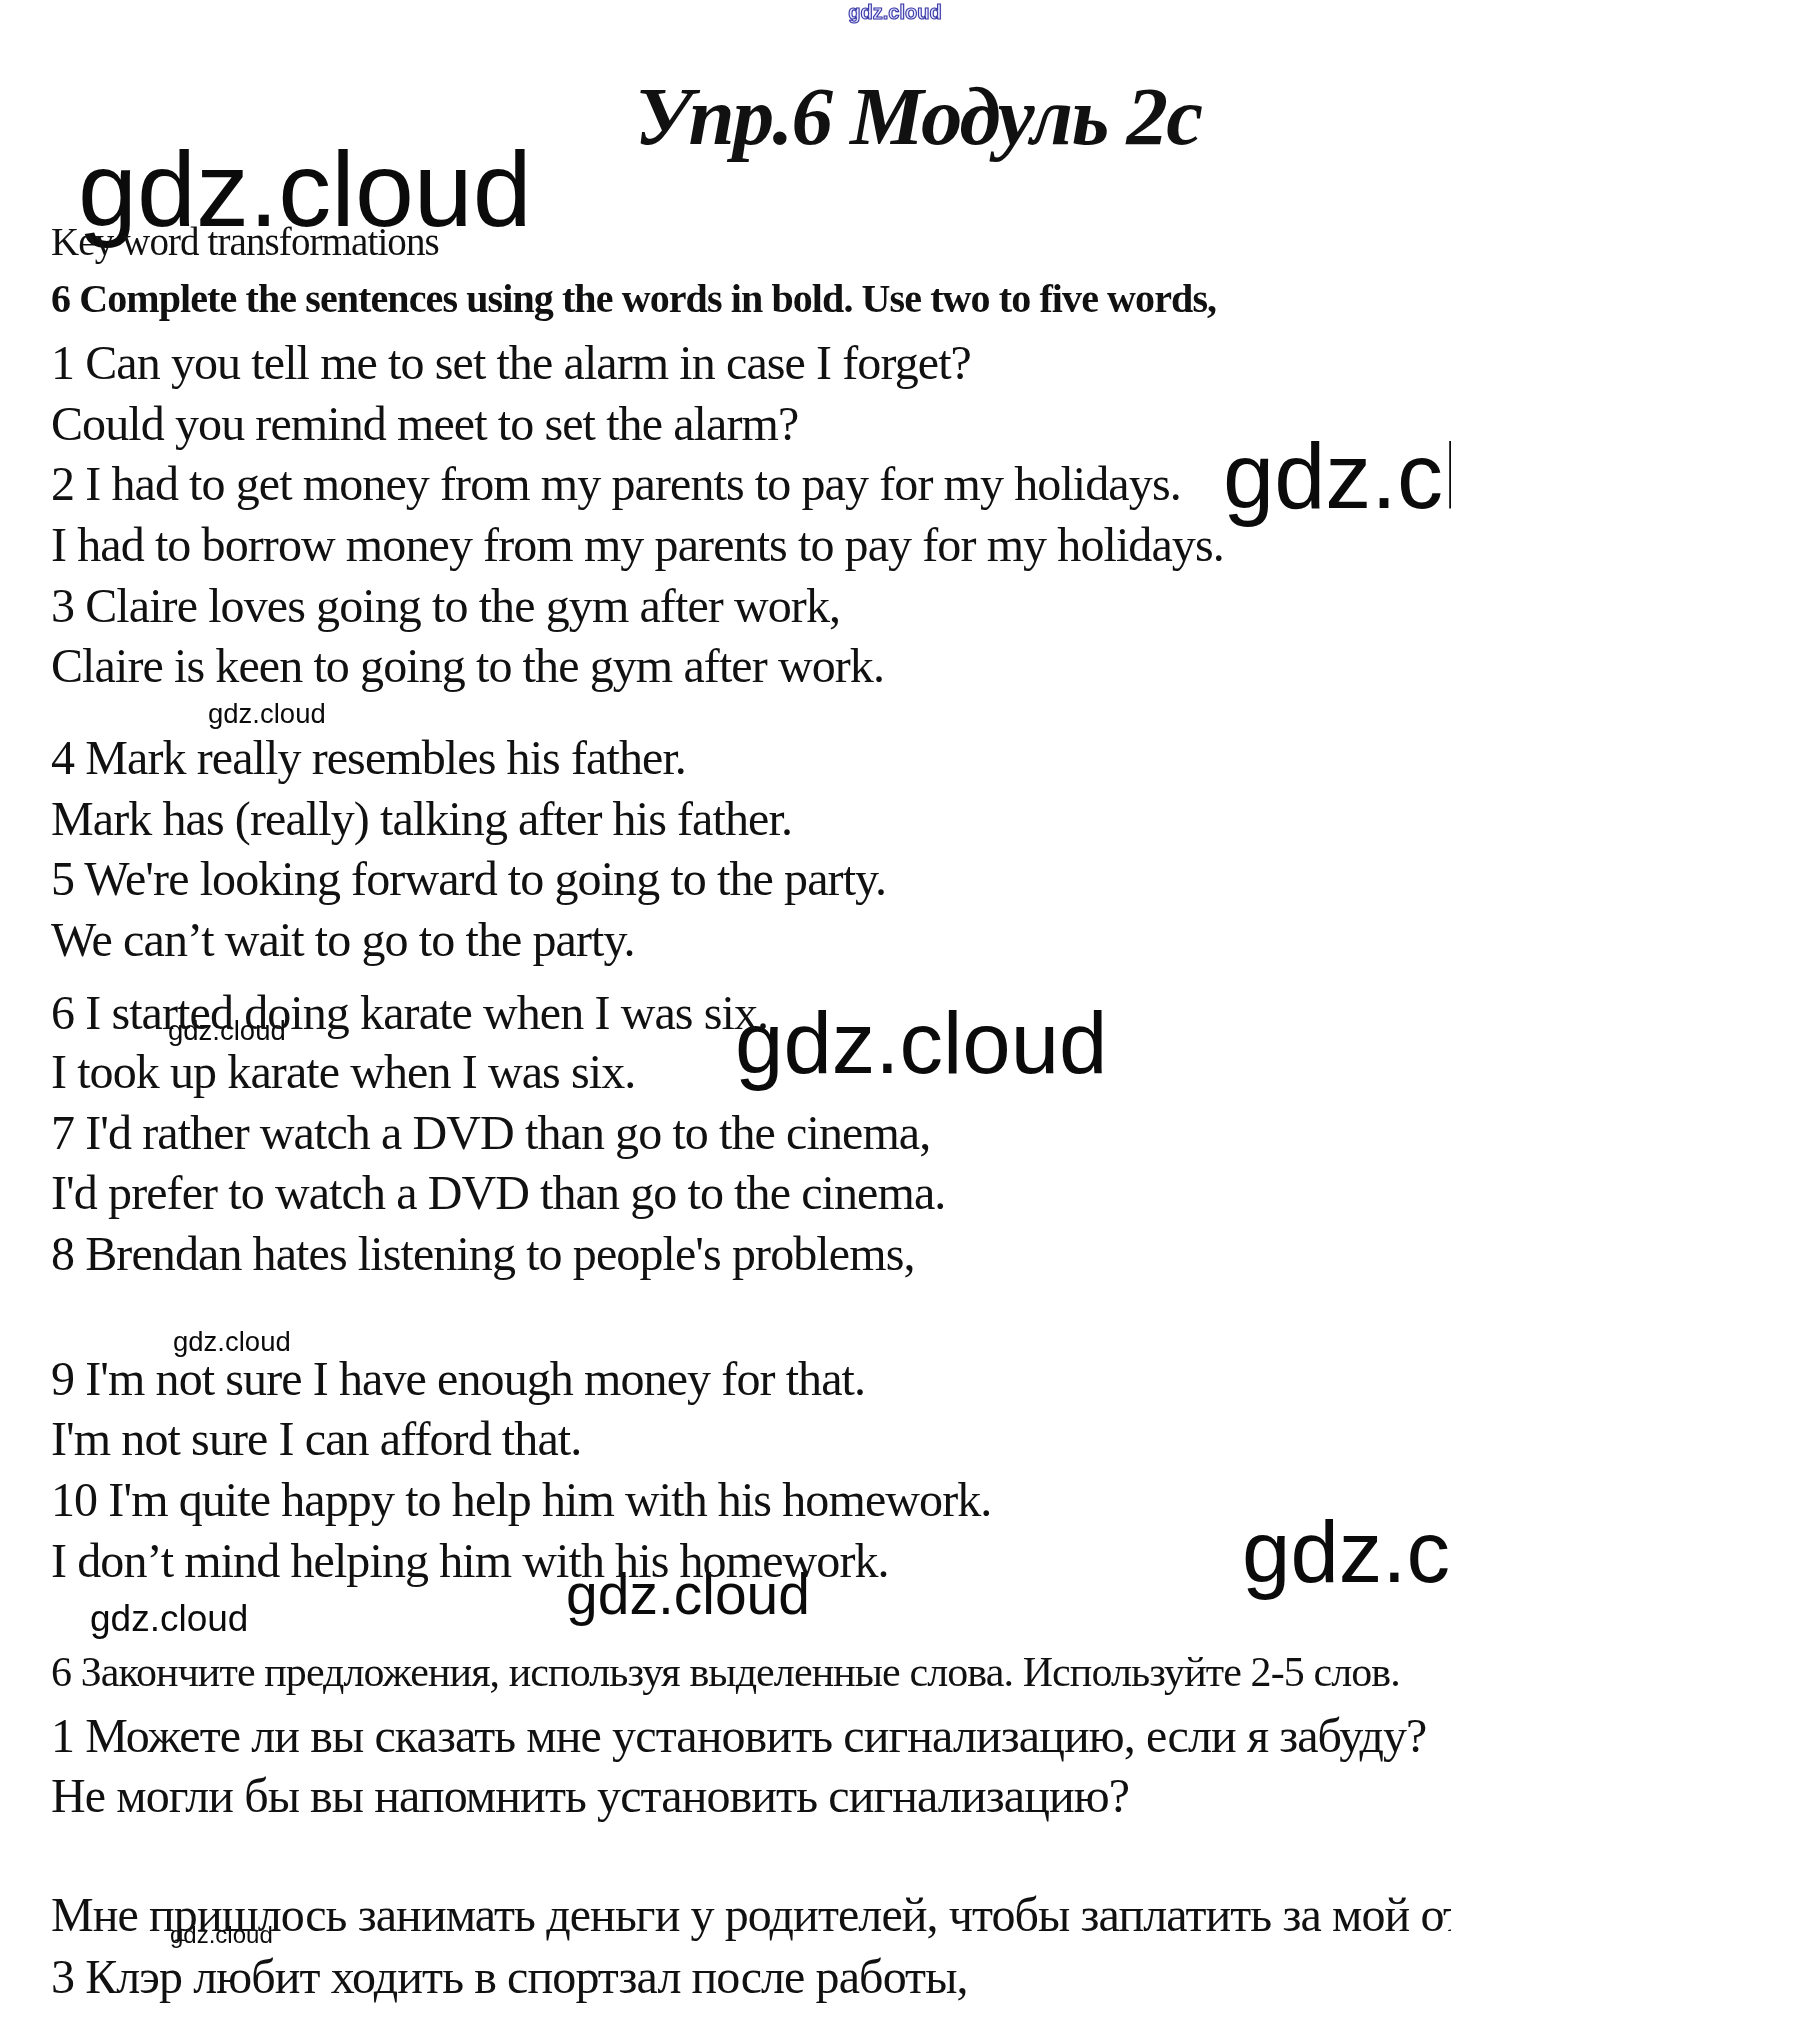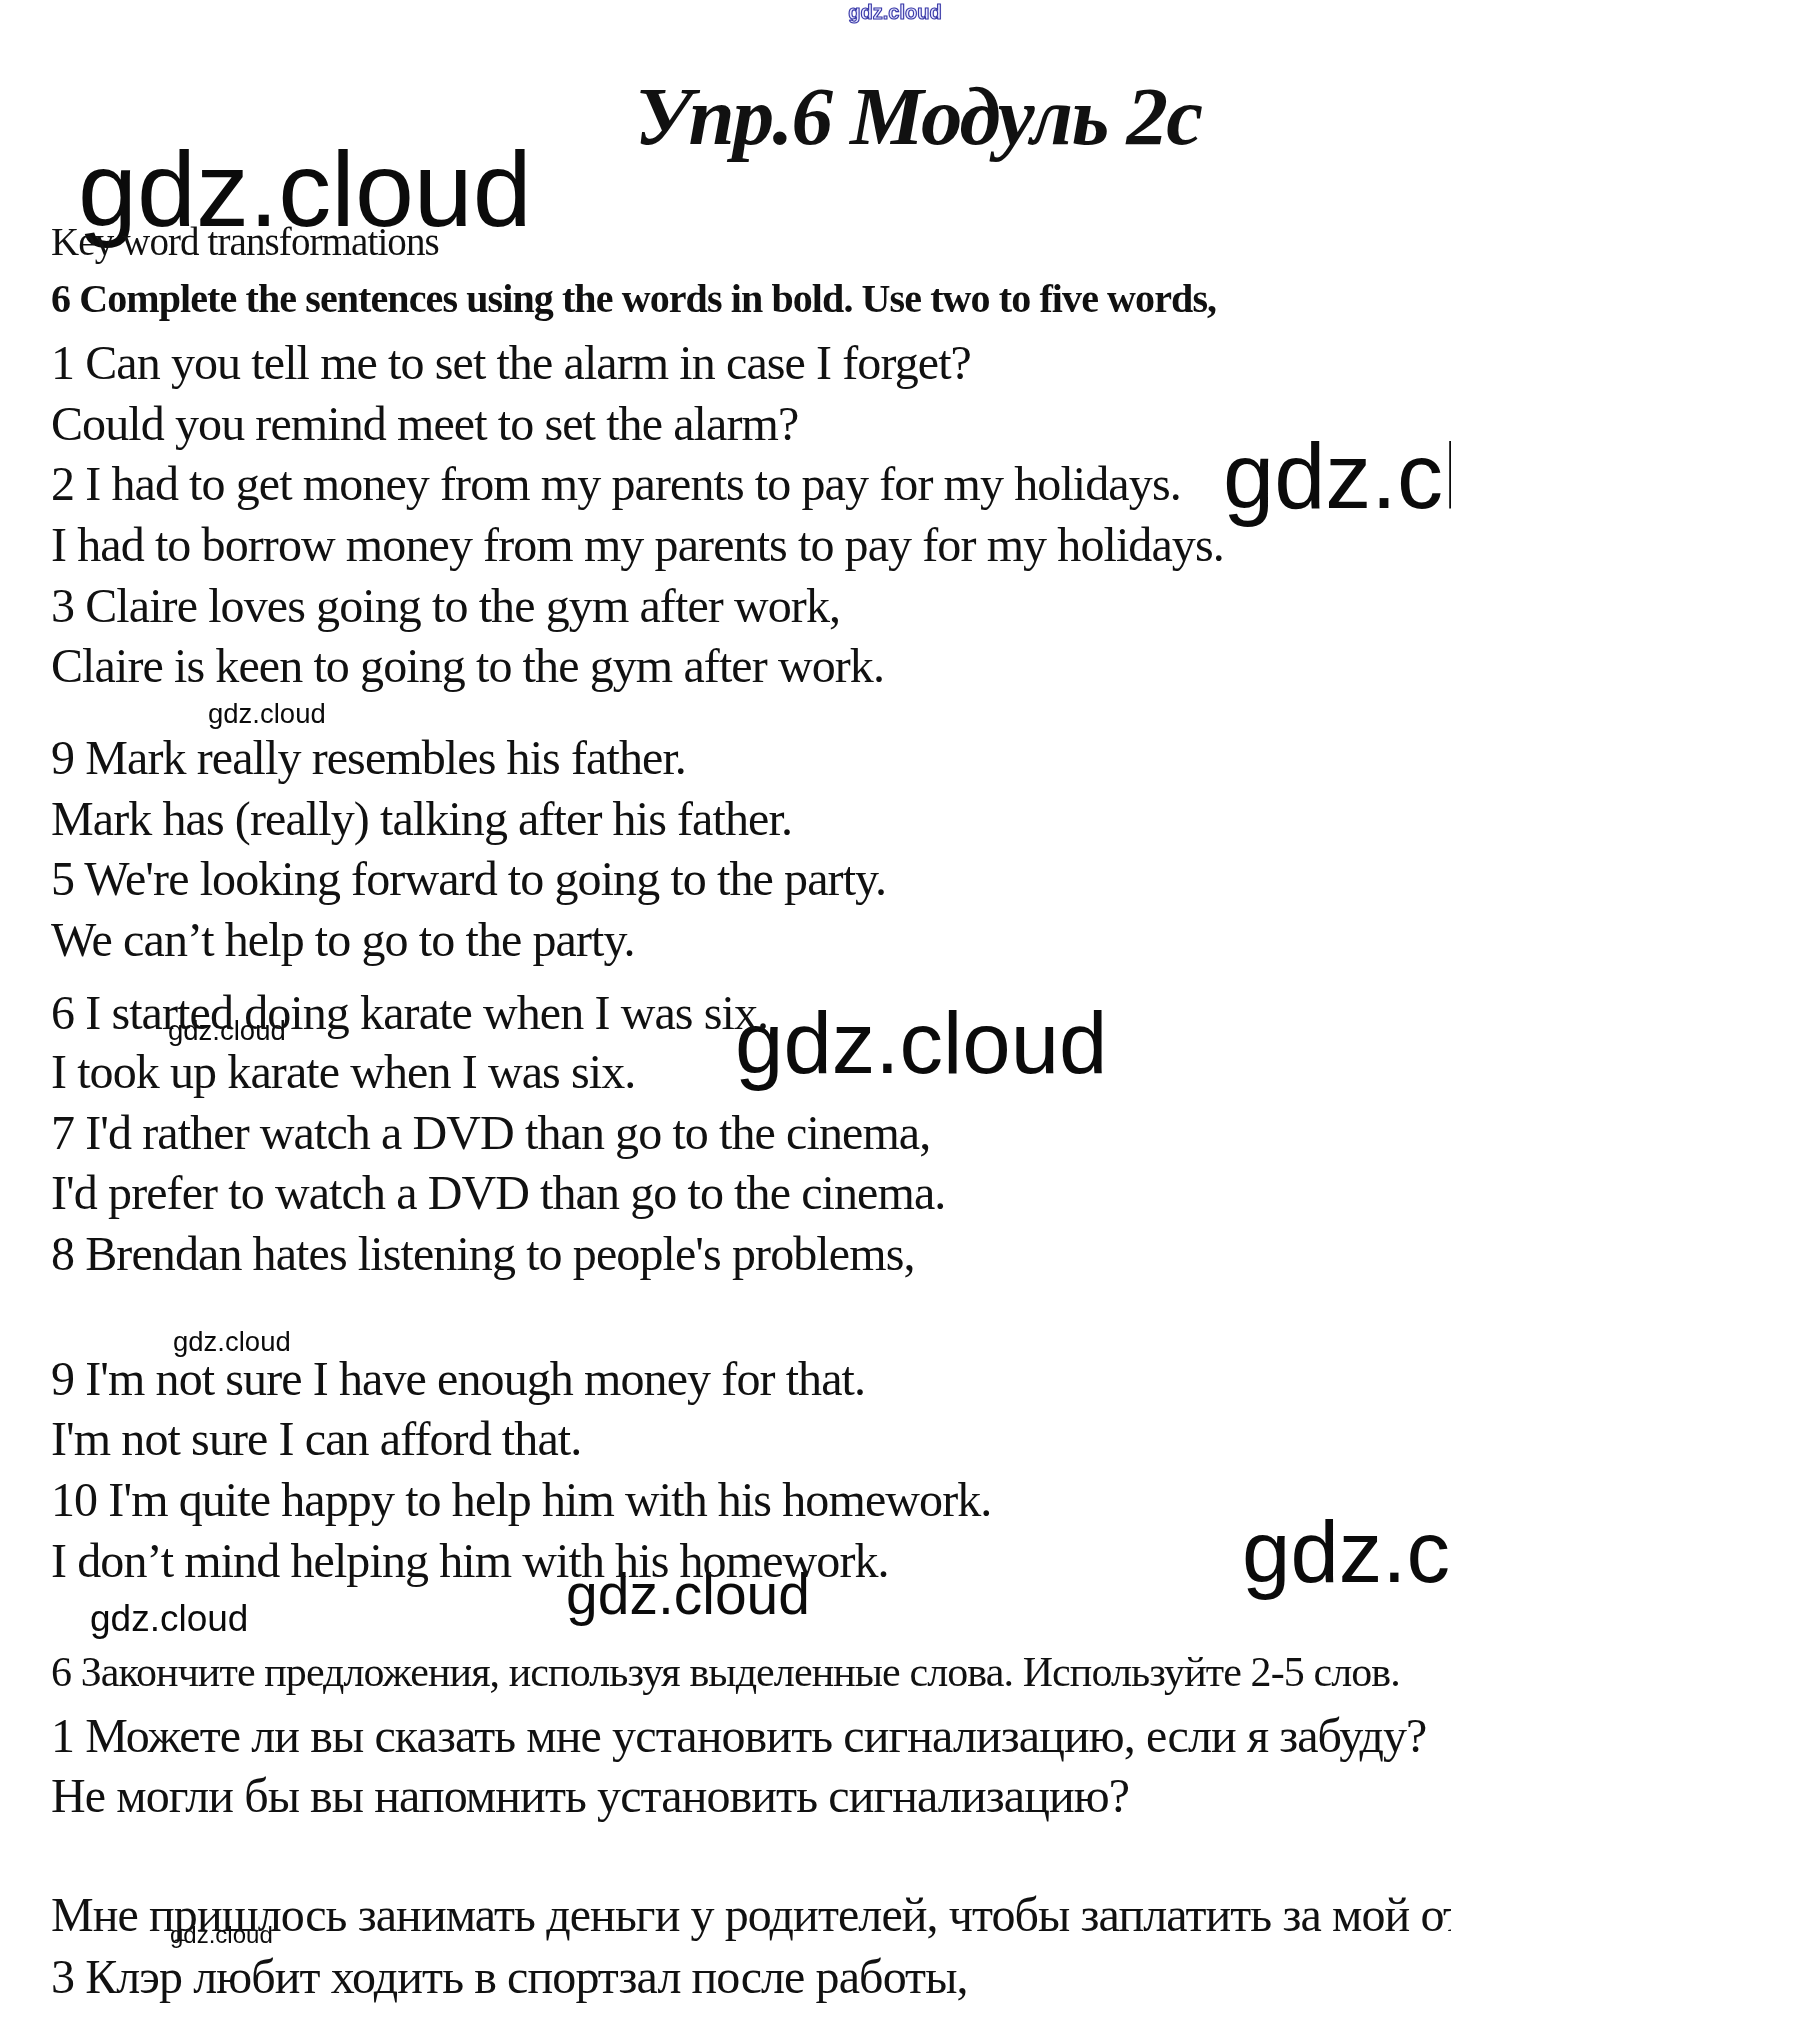--- a/index.html
+++ b/index.html
@@ -78,24 +78,24 @@
   <div class="abs doc-title">Упр.6 Модуль 2c</div>
   <div class="abs heading-en">Key word transformations</div>
   <div class="abs instr-en">6 Complete the sentences using the words in bold. Use two to five words,</div>
 
   <div class="abs line" style="top:335px">1 Can you tell me to set the alarm in case I forget?</div>
   <div class="abs line" style="top:396px">Could you remind meet to set the alarm?</div>
   <div class="abs line" style="top:456px">2 I had to get money from my parents to pay for my holidays.</div>
   <div class="abs line" style="top:517px">I had to borrow money from my parents to pay for my holidays.</div>
   <div class="abs line" style="top:578px">3 Claire loves going to the gym after work,</div>
   <div class="abs line" style="top:638px">Claire is keen to going to the gym after work.</div>
-  <div class="abs line" style="top:730px">9 Mark really resembles his father.</div>
+  <div class="abs line" style="top:730px">4 Mark really resembles his father.</div>
   <div class="abs line" style="top:791px">Mark has (really) talking after his father.</div>
   <div class="abs line" style="top:851px">5 We're looking forward to going to the party.</div>
-  <div class="abs line" style="top:912px">We can’t help to go to the party.</div>
+  <div class="abs line" style="top:912px">We can’t wait to go to the party.</div>
   <div class="abs line" style="top:985px">6 I started doing karate when I was six.</div>
   <div class="abs line" style="top:1044px">I took up karate when I was six.</div>
   <div class="abs line" style="top:1105px">7 I'd rather watch a DVD than go to the cinema,</div>
   <div class="abs line" style="top:1165px">I'd prefer to watch a DVD than go to the cinema.</div>
   <div class="abs line" style="top:1226px">8 Brendan hates listening to people's problems,</div>
   <div class="abs line" style="top:1351px">9 I'm not sure I have enough money for that.</div>
   <div class="abs line" style="top:1411px">I'm not sure I can afford that.</div>
   <div class="abs line" style="top:1472px">10 I'm quite happy to help him with his homework.</div>
   <div class="abs line" style="top:1533px">I don’t mind helping him with his homework.</div>
 

